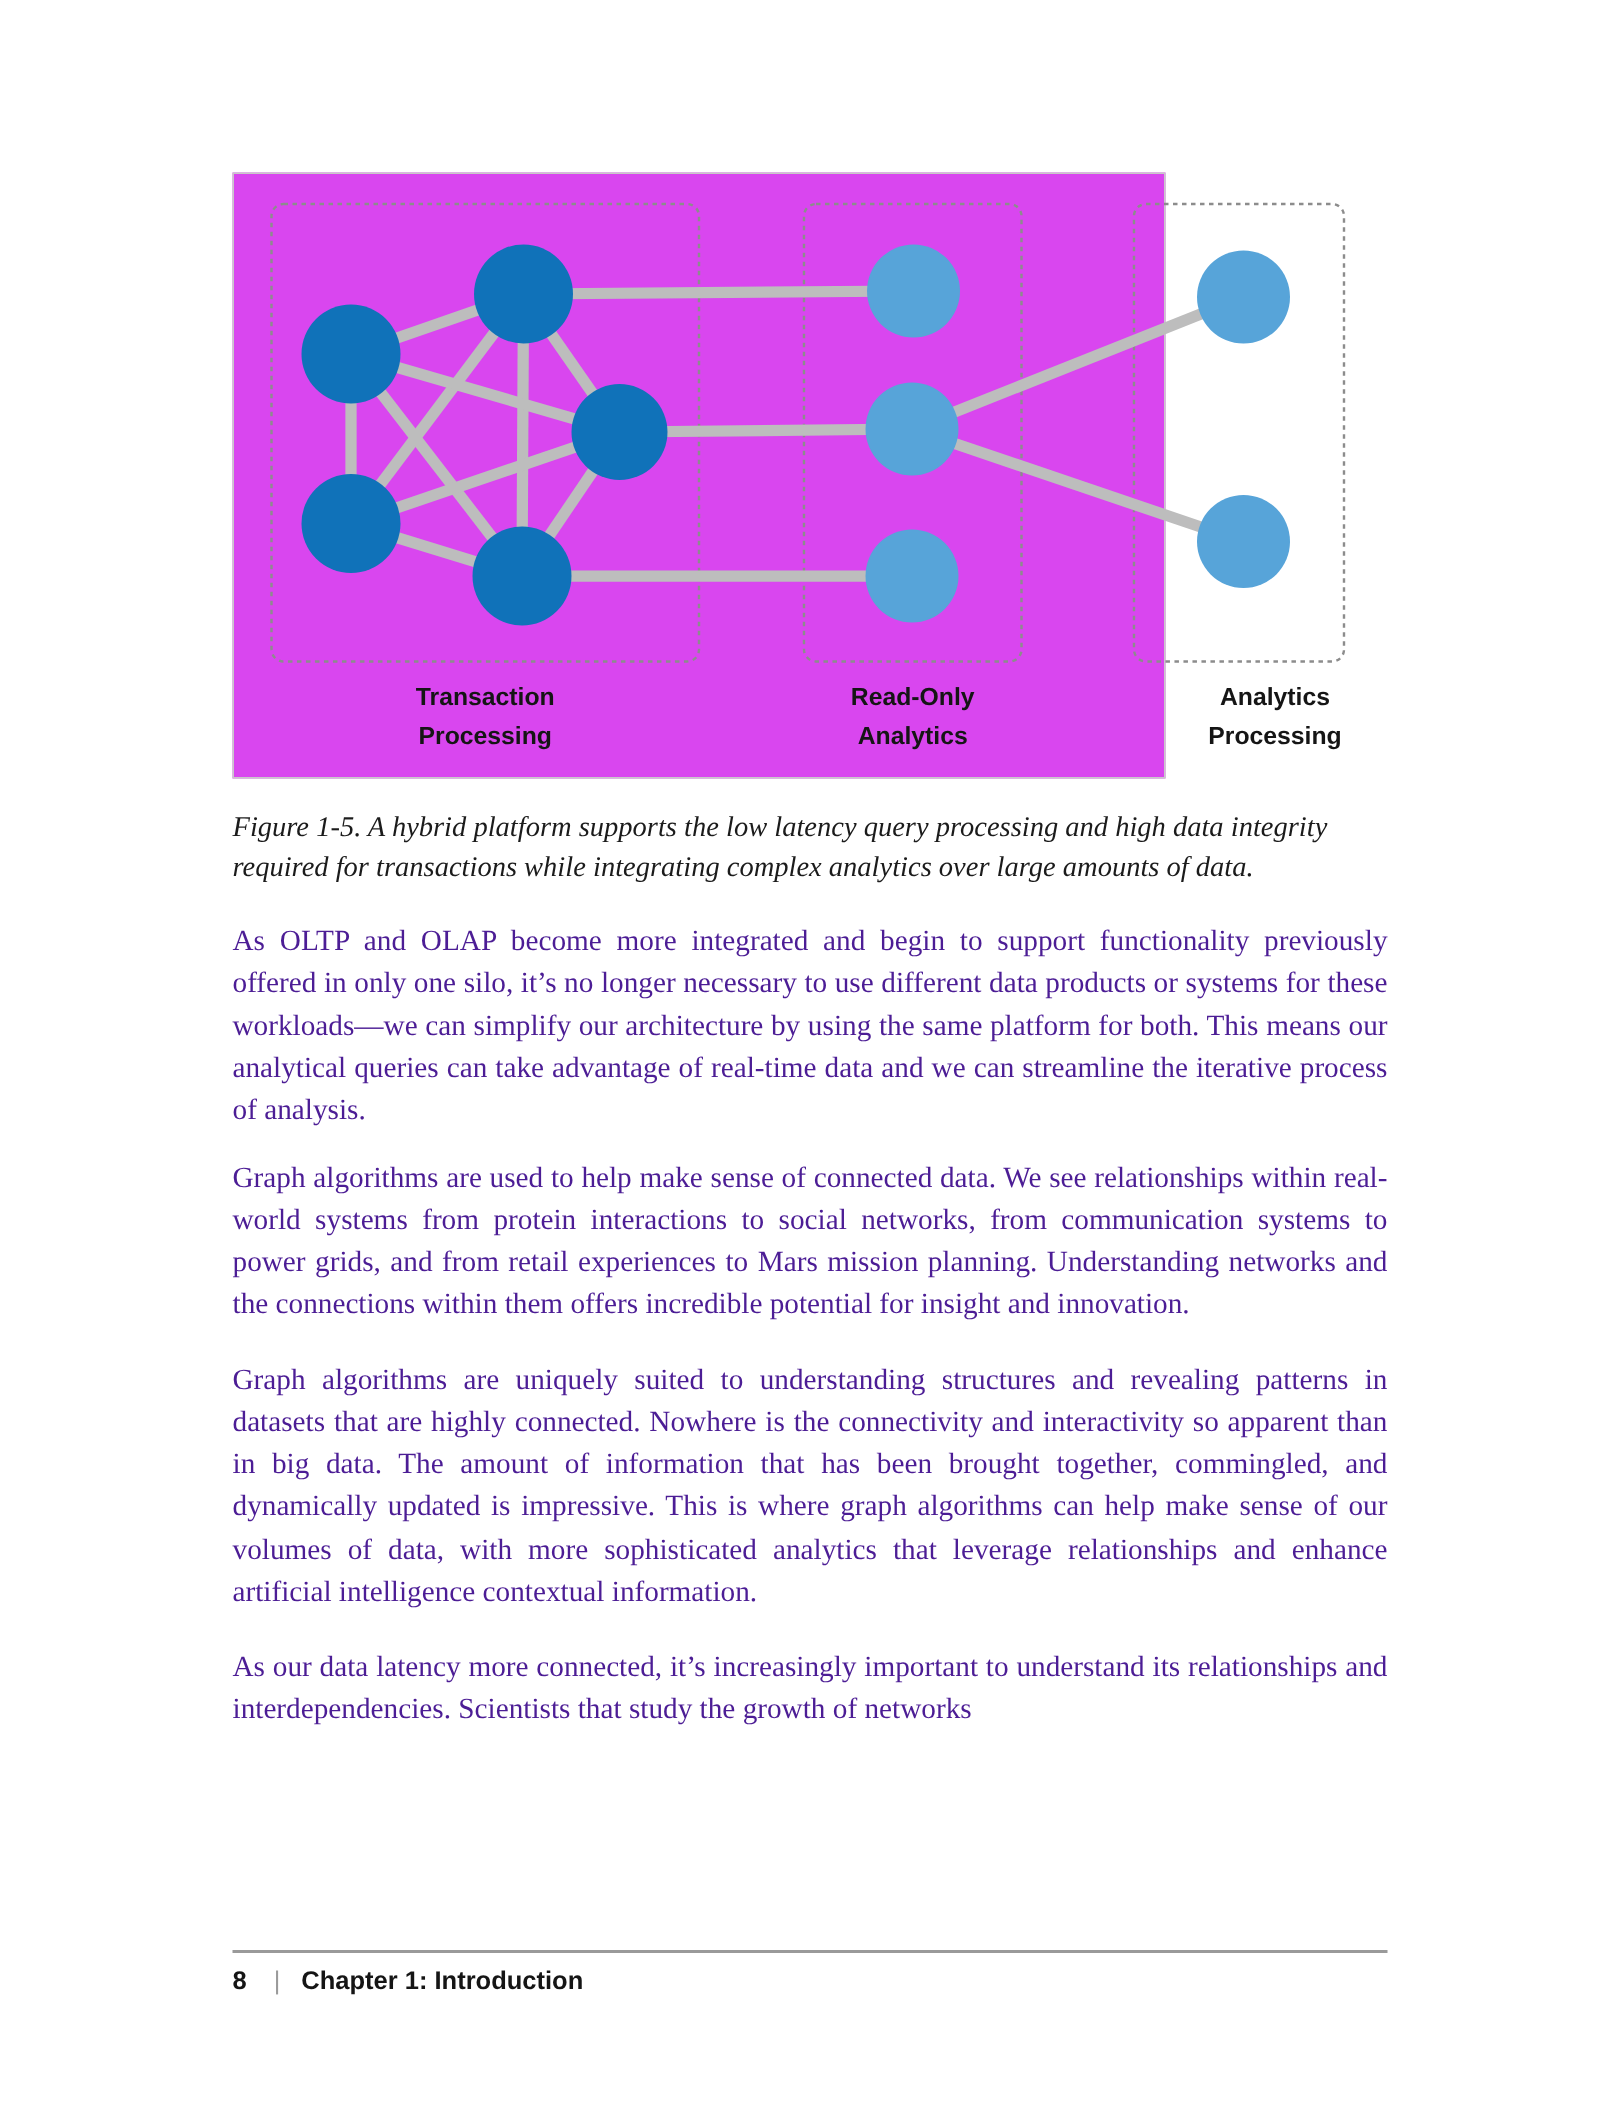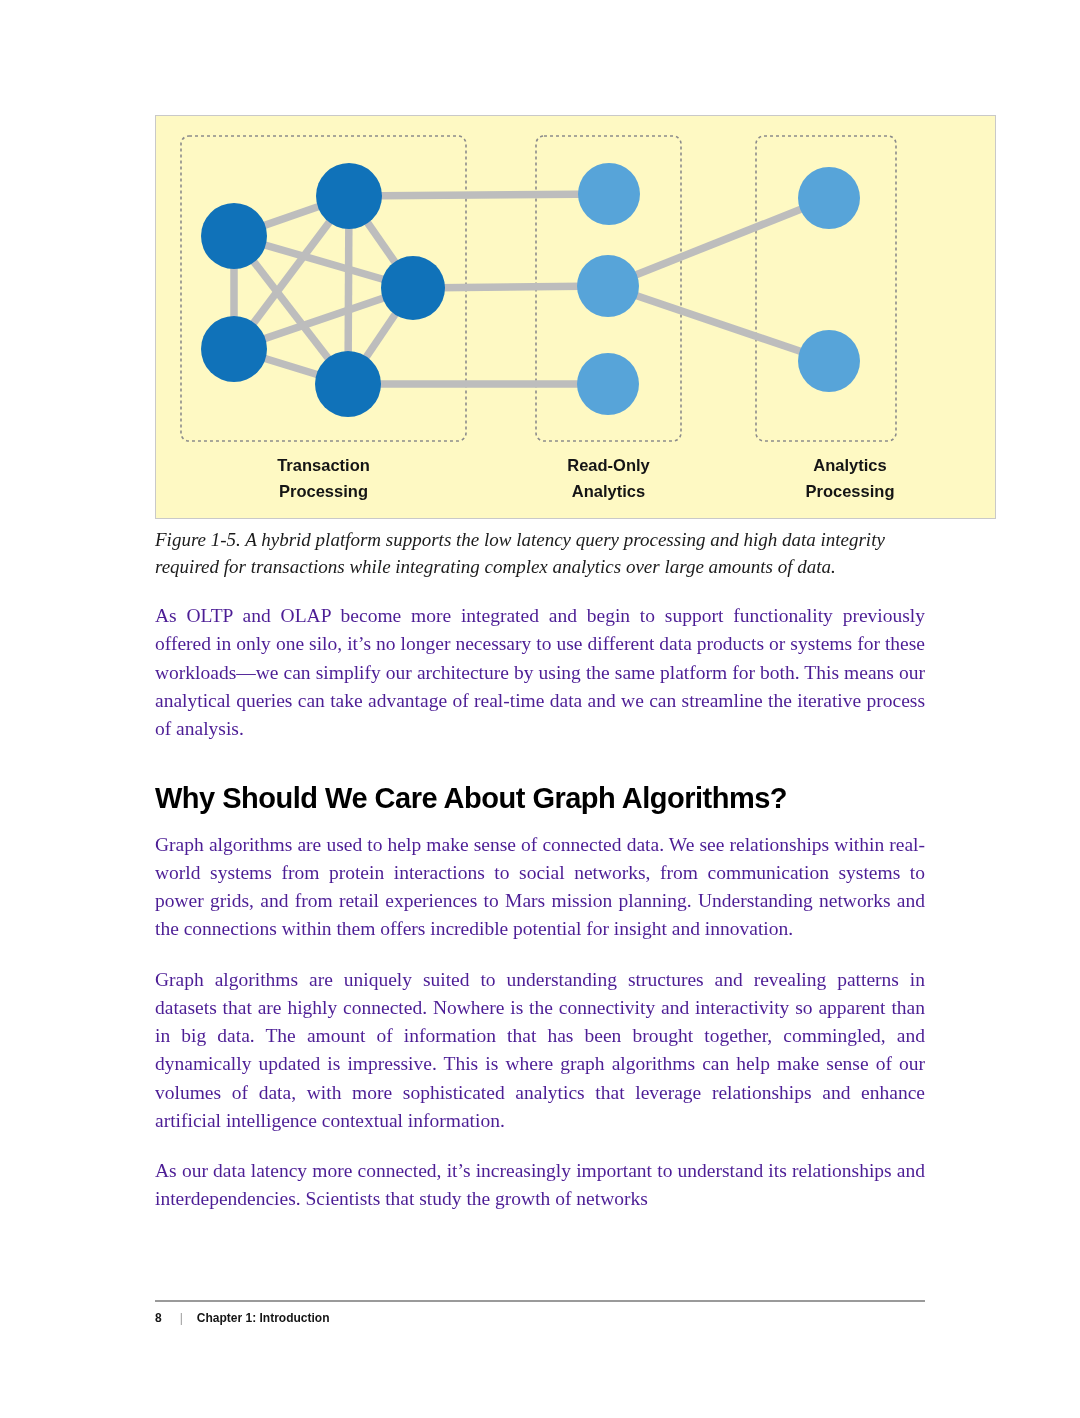--- a/index.html
+++ b/index.html
@@ -3,49 +3,49 @@
 <meta charset="utf-8">
 <style>
   html,body{margin:0;padding:0;}
   body{
     width:1080px;height:1418px;background:#ffffff;position:relative;
     font-family:"Liberation Serif",serif;color:#1b1b1b;
     -webkit-font-smoothing:antialiased;
   }
   .content{position:absolute;left:155px;top:115px;width:770px;}
   .figure-box{
-    box-sizing:border-box;width:841px;height:404px;
-    border:1px solid #c9c9c9;position:relative;background:#fef9c3;
+    box-sizing:border-box;width:622px;height:404px;
+    border:1px solid #c9c9c9;position:relative;background:#d946ef;
   }
   .figure-box svg{position:absolute;left:0;top:0;}
   .fig-label{
     position:absolute;top:336px;text-align:center;
     font-family:"Liberation Sans",sans-serif;font-weight:bold;
     font-size:16.5px;line-height:1.6;color:#151515;
   }
   .fig-label span{display:block;}
   .caption{
-    margin-top:8px;font-style:italic;font-size:19px;line-height:1.4;
+    margin-top:20px;font-style:italic;font-size:19px;line-height:1.4;
     color:#1b1b1b;
   }
   .para{
     margin-top:22px;font-size:19.5px;line-height:1.45;
     text-align:justify;color:#4c1d95;
   }
   .heading{
     margin-top:38px;margin-bottom:6px;
     font-family:"Liberation Sans",sans-serif;font-weight:bold;
     font-size:29px;letter-spacing:-0.5px;color:#000;
   }
   .footer{
     position:absolute;left:155px;top:1300px;width:770px;
   }
   .footer-rule{height:2px;background:#9a9a9a;border:none;margin:0 0 9px 0;}
   .footer-line{
-    font-family:"Liberation Sans",sans-serif;font-size:12px;font-weight:bold;
+    font-family:"Liberation Sans",sans-serif;font-size:17px;font-weight:bold;
     color:#151515;
   }
   .footer-line .sep{color:#9a9a9a;font-weight:normal;padding:0 14px 0 18px;}
 </style>
 </head>
 <body>
 
 <div class="content">
 
   <div class="figure-box">
@@ -91,21 +91,20 @@
     <div class="fig-label" style="left:624px;width:140px;">
       <span>Analytics</span>
       <span>Processing</span>
     </div>
   </div>
 
   <div class="caption">Figure 1-5. A hybrid platform supports the low latency query processing and high data integrity required for transactions while integrating complex analytics over large amounts of data.</div>
 
   <div class="para">As OLTP and OLAP become more integrated and begin to support functionality previously offered in only one silo, it’s no longer necessary to use different data products or systems for these workloads—we can simplify our architecture by using the same platform for both. This means our analytical queries can take advantage of real-time data and we can streamline the iterative process of analysis.</div>
 
-  <h1 class="heading">Why Should We Care About Graph Algorithms?</h1>
 
   <div class="para" style="margin-top:16px;">Graph algorithms are used to help make sense of connected data. We see relationships within real-world systems from protein interactions to social networks, from communication systems to power grids, and from retail experiences to Mars mission planning. Understanding networks and the connections within them offers incredible potential for insight and innovation.</div>
   <div class="para">Graph algorithms are uniquely suited to understanding structures and revealing patterns in datasets that are highly connected. Nowhere is the connectivity and interactivity so apparent than in big data. The amount of information that has been brought together, commingled, and dynamically updated is impressive. This is where graph algorithms can help make sense of our volumes of data, with more sophisticated analytics that leverage relationships and enhance artificial intelligence contextual information.</div>
   <div class="para">As our data latency more connected, it’s increasingly important to understand its relationships and interdependencies. Scientists that study the growth of networks</div>
 
 </div>
 
 <div class="footer">
   <hr class="footer-rule">
   <div class="footer-line">

